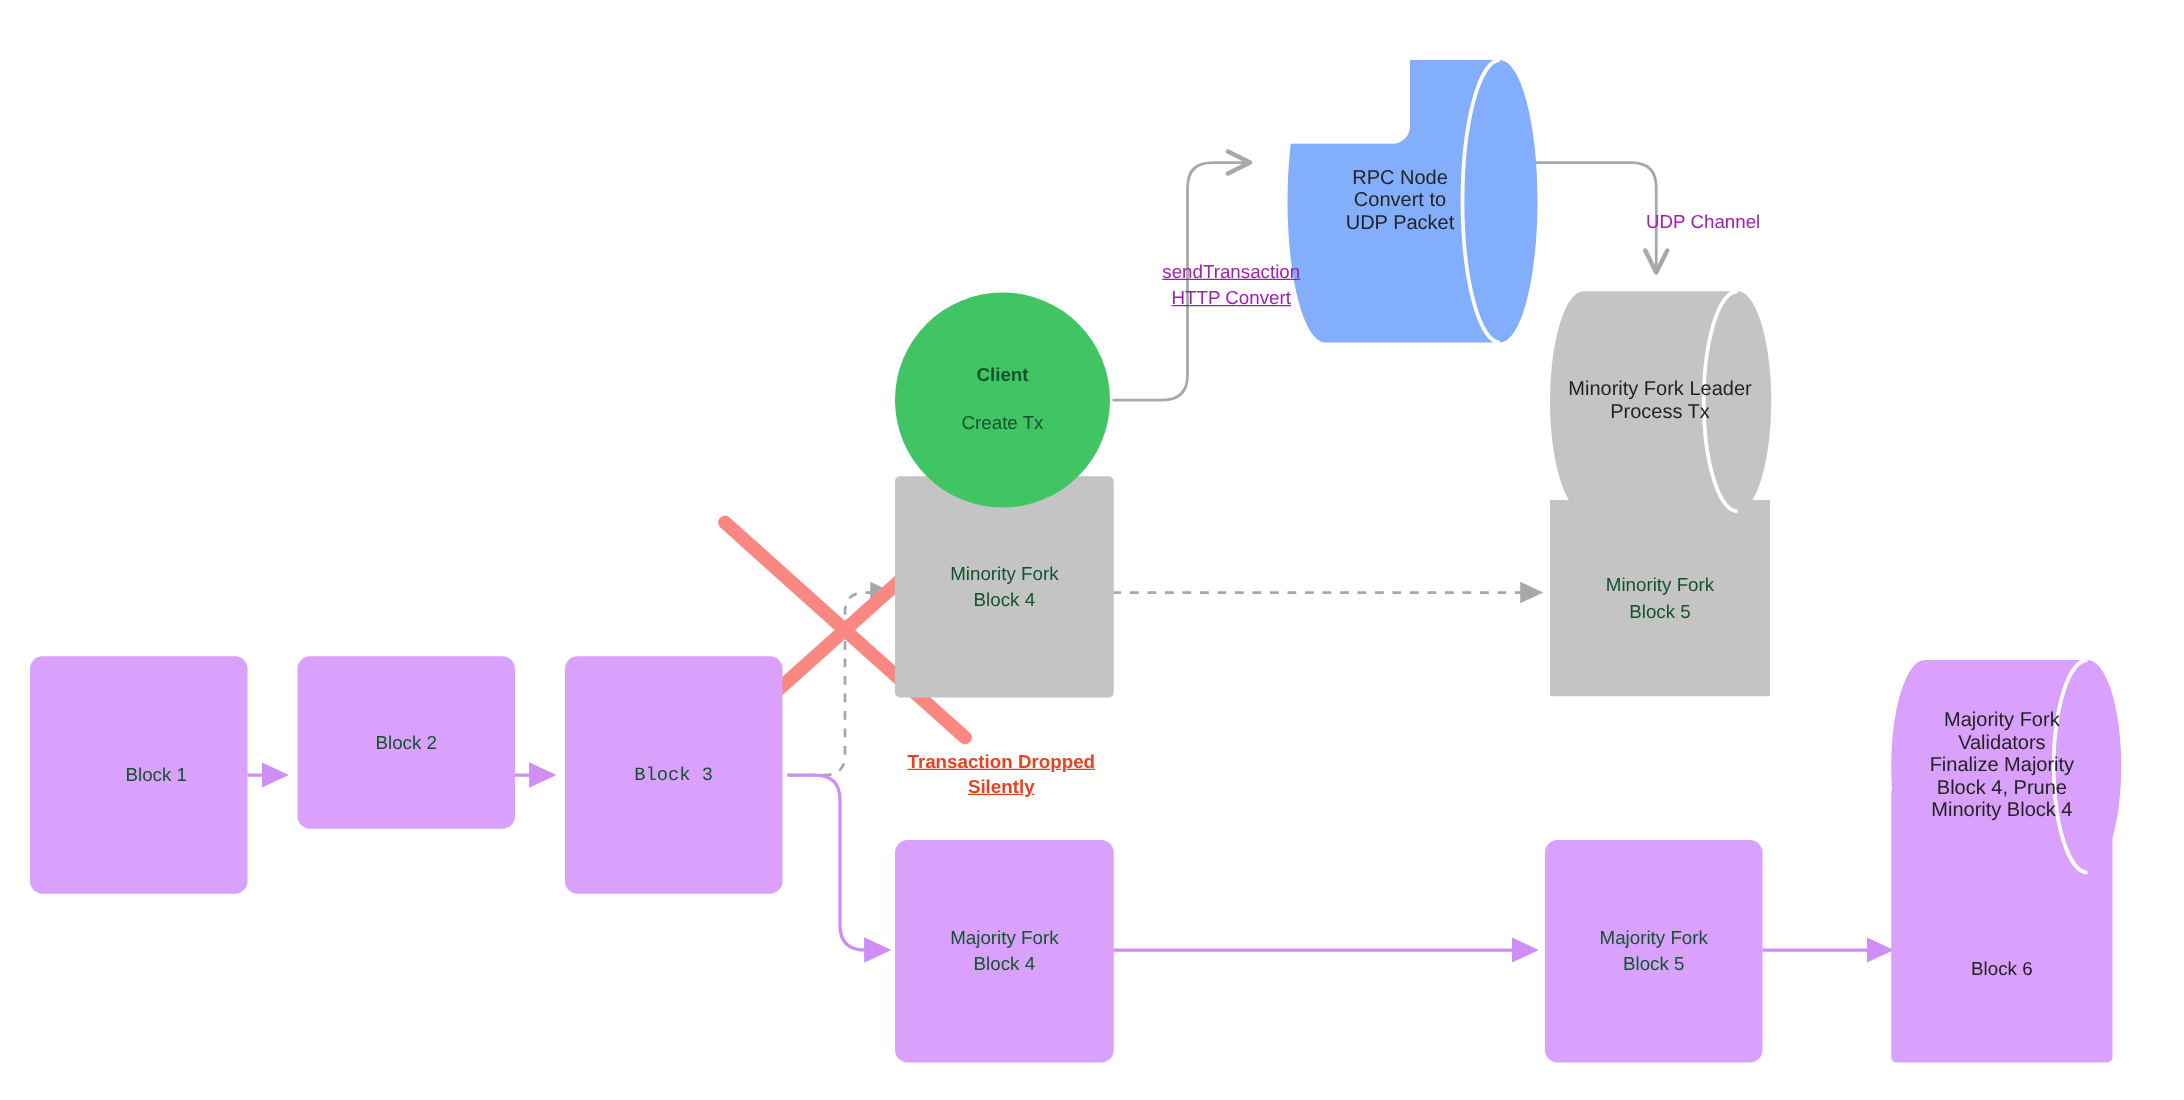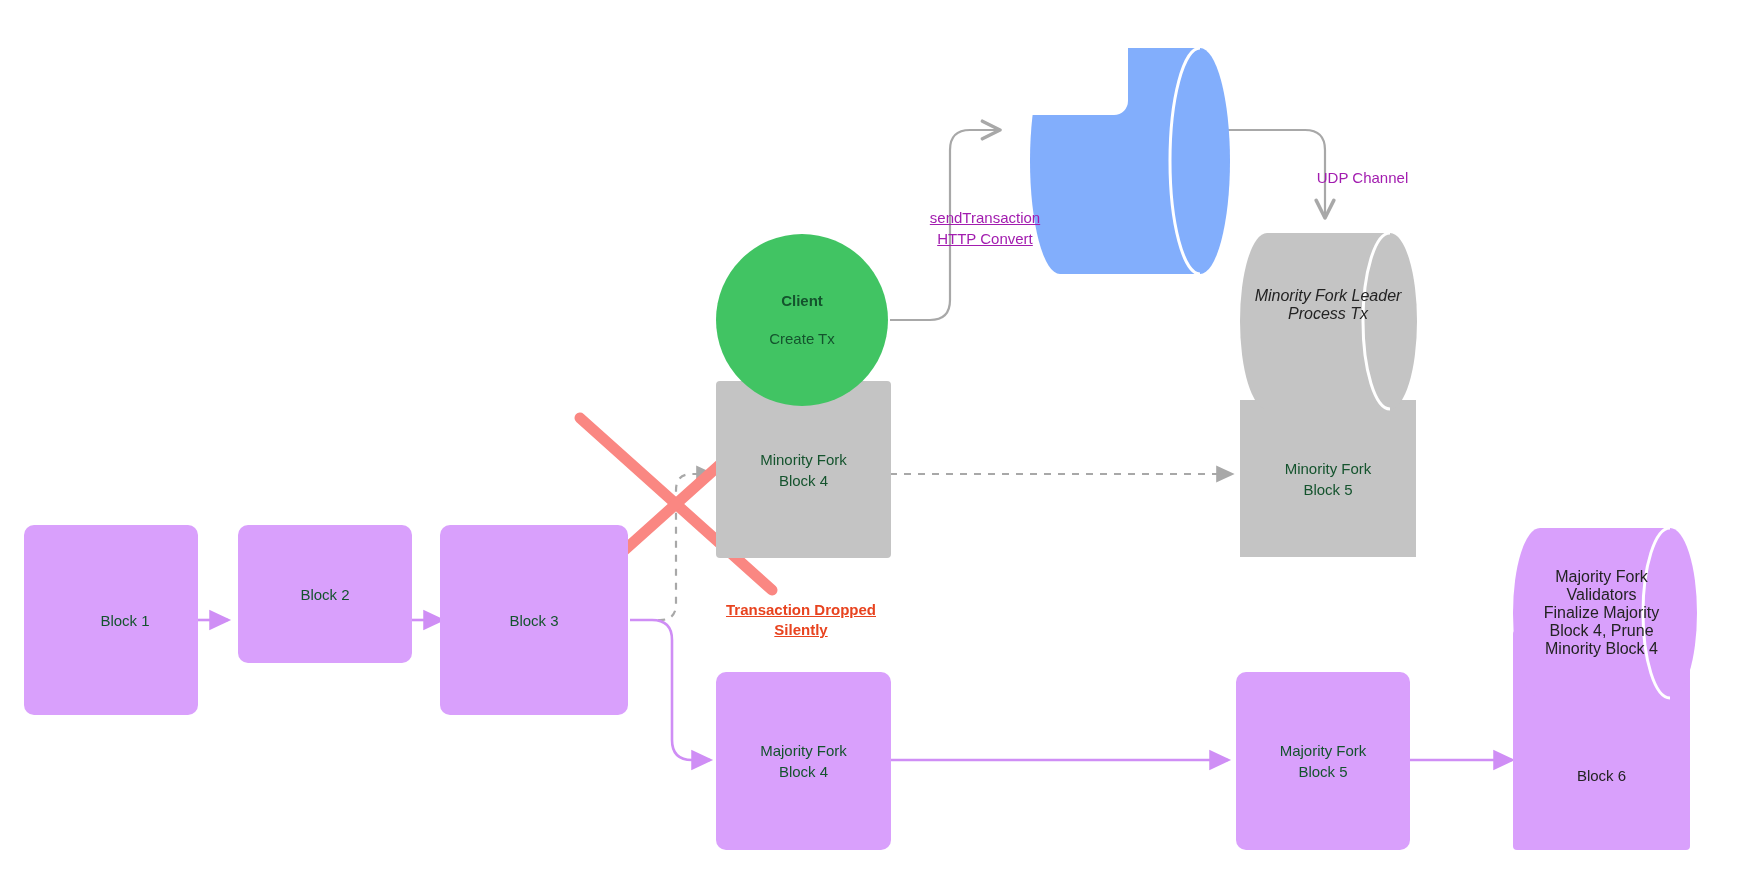--- a/index.html
+++ b/index.html
@@ -90,21 +90,21 @@
   <div class="whitecover" style="left:883px;top:-40px;width:245px;height:155px;"></div>
 
   <div class="node block" style="left:24px;top:525px;width:174px;height:190px;padding-left:28px;">
     <span>Block 1</span>
   </div>
 
   <div class="node block" style="left:238px;top:525px;width:174px;height:138px;">
     <span>Block 2</span>
   </div>
 
-  <div class="node block" style="left:440px;top:525px;width:188px;height:190px;">
+  <div class="node block" style="left:452px;top:525px;width:174px;height:190px;font-family:Liberation Mono, monospace;">
     <span>Block 3</span>
   </div>
 
   <div class="node grayblock" style="left:716px;top:381px;width:175px;height:177px;">
     <span>Minority Fork</span>
     <span>Block 4</span>
   </div>
 
   <div class="node" style="left:1240px;top:400px;width:176px;height:157px;font-size:15px;line-height:21px;">
     <span>Minority Fork</span>
@@ -120,22 +120,28 @@
     <span>Majority Fork</span>
     <span>Block 5</span>
   </div>
 
   <div class="node" style="left:716px;top:234px;width:172px;height:172px;border-radius:50%;background:#41c463;">
     <span class="title">Client</span>
     <span class="gap"></span>
     <span class="sub">Create Tx</span>
   </div>
 
+  <div class="cyl-label" style="left:1020px;top:48px;width:200px;height:226px;">
+    <span class="title">RPC Node</span>
+    <span class="gap"></span>
+    <span class="sub">Convert to</span>
+    <span class="sub">UDP Packet</span>
+  </div>
 
-  <div class="cyl-label" style="left:1240px;top:217px;width:176px;height:176px;font-style:italic;">
+  <div class="cyl-label" style="left:1240px;top:233px;width:176px;height:176px;">
     <span class="title">Minority Fork Leader</span>
     <span class="gap"></span>
     <span class="sub">Process Tx</span>
   </div>
 
   <div class="cyl-label" style="left:1513px;top:528px;width:177px;height:170px;">
     <span class="title">Majority Fork</span>
     <span class="title">Validators</span>
     <span class="gap"></span>
     <span class="sub">Finalize Majority</span>

